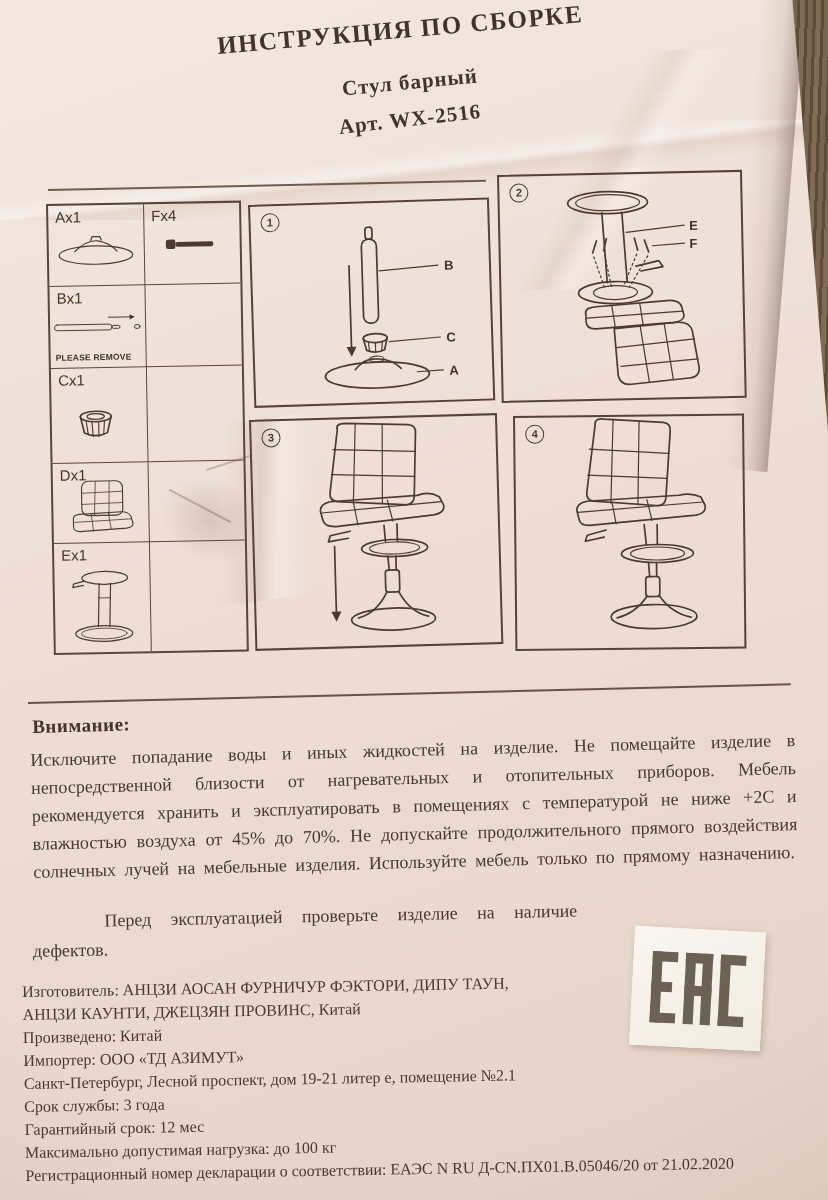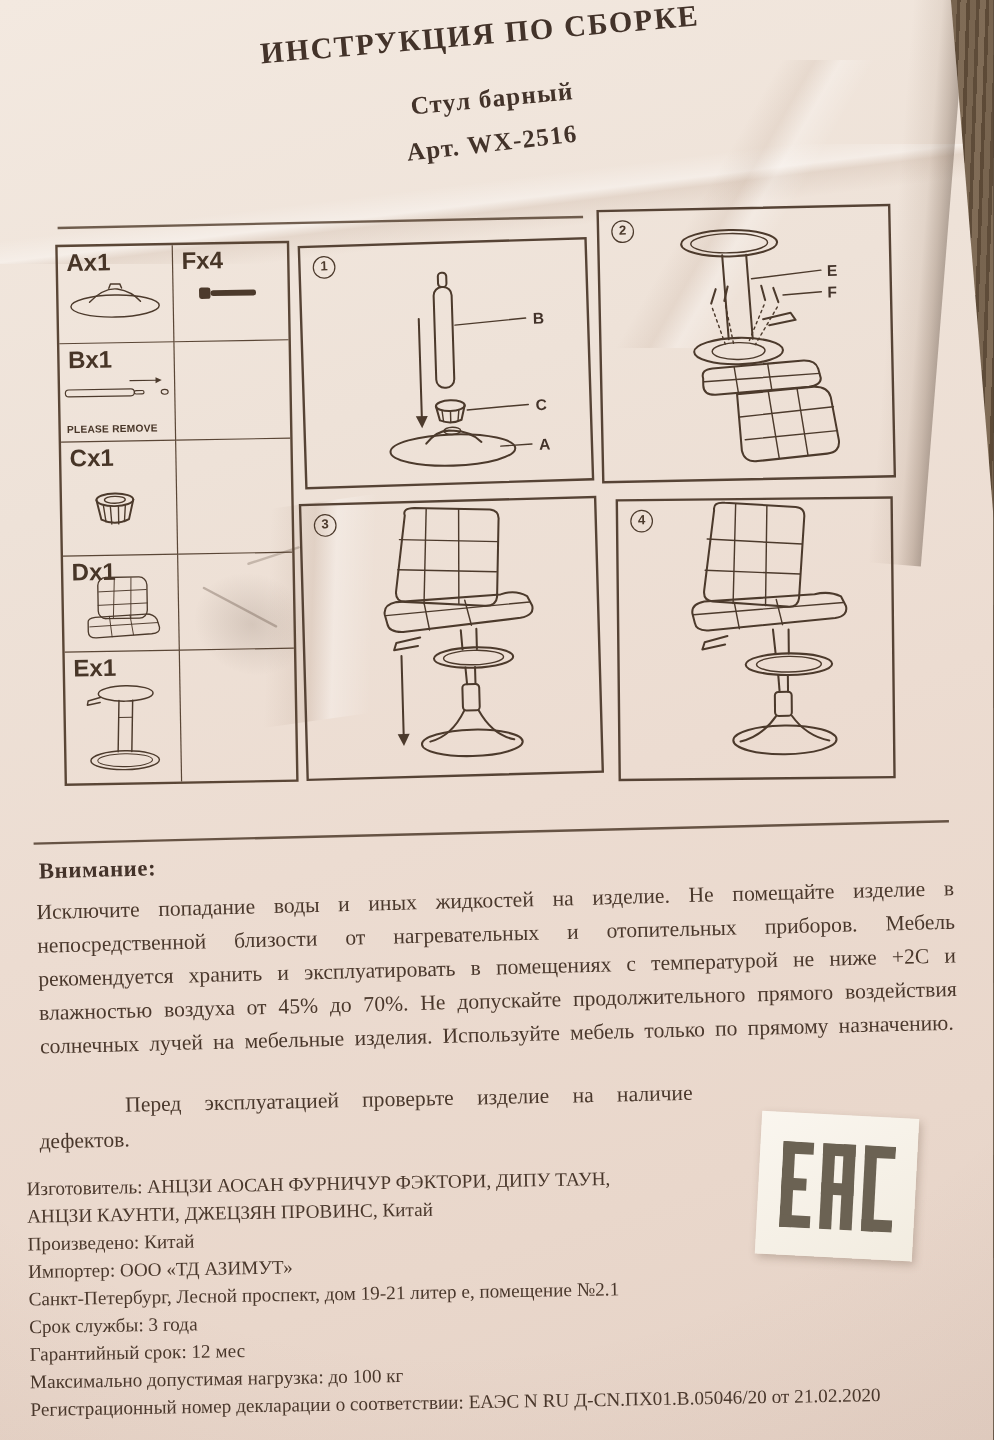--- a/index.html
+++ b/index.html
@@ -49,21 +49,21 @@
   .bottom-rule{position:absolute;left:28px;top:702px;width:763px;height:2px;background:#584434;
     transform:rotate(-1.4deg);transform-origin:left center;opacity:.9;}
 
   
   .parts-table{position:absolute;left:46px;top:204px;width:191px;height:447px;
     display:grid;grid-template-columns:96px 95px;grid-template-rows:81px 82px 95px 80px 109px;
     border:2px solid #5a4636;transform:rotate(-1deg);transform-origin:top left;}
   .pt-cell{position:relative;border-right:1.6px solid #5a4636;border-bottom:1.6px solid #5a4636;padding:3px 0 0 7px;}
   .pt-cell.lastcol{border-right:none;}
   .pt-cell.lastrow{border-bottom:none;}
-  .plabel{font-family:"Liberation Sans", sans-serif;font-weight:bold;font-size:20px;color:#473527;text-align:center;}
+  .plabel{font-family:"Liberation Sans", sans-serif;font-weight:normal;font-size:15px;color:#473527;text-align:center;}
   .pt-cell svg{position:absolute;}
   .remove-note{position:absolute;left:5px;bottom:5px;font-family:"Liberation Sans", sans-serif;
     font-weight:bold;font-size:8.5px;letter-spacing:.2px;color:#473527;}
 
   
   .step-box{position:absolute;border:2px solid #564335;transform-origin:top left;}
   .sb1{left:248px;top:205px;width:237px;height:199px;transform:rotate(-1.8deg);}
   .sb2{left:497px;top:175px;width:241px;height:224px;transform:rotate(-1.2deg);}
   .sb3{left:249px;top:420px;width:244px;height:227px;transform:rotate(-1.6deg);}
   .sb4{left:513px;top:416px;width:227px;height:231px;transform:rotate(-0.6deg);}

